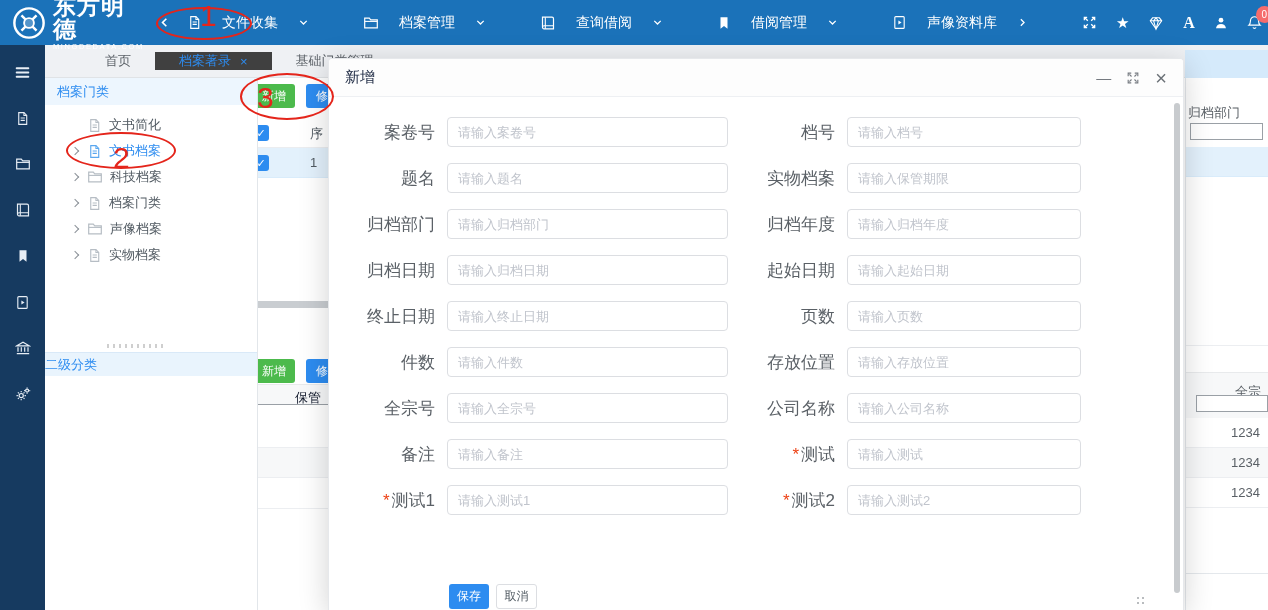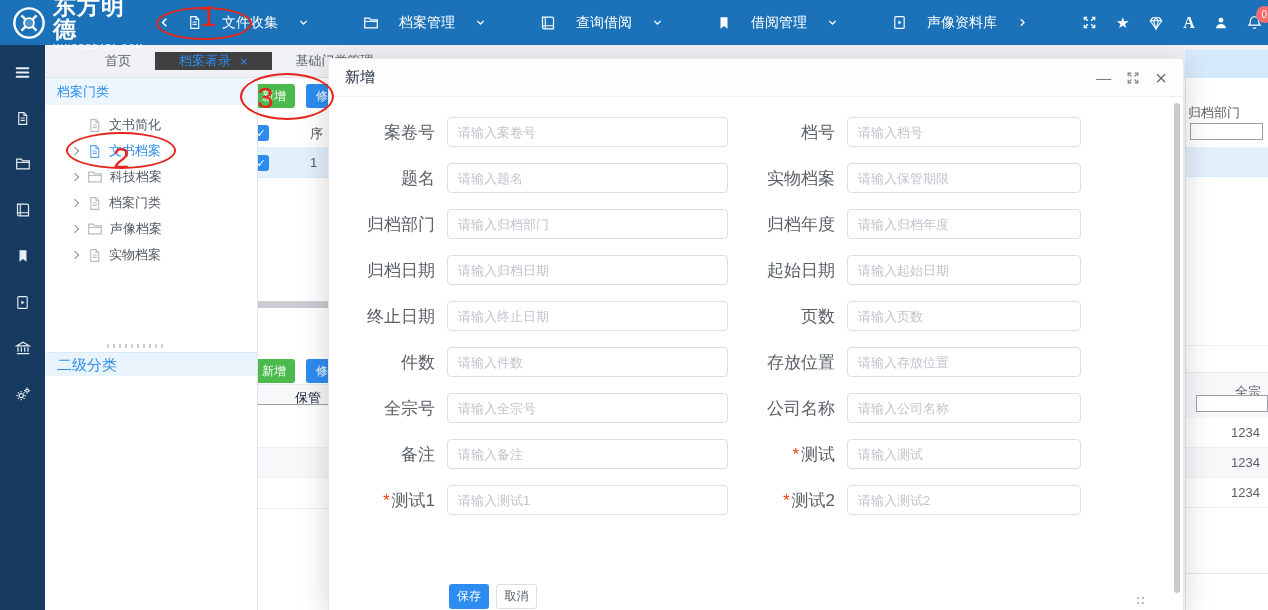--- a/index.html
+++ b/index.html
@@ -69,21 +69,21 @@
     border-top:1.4px solid #8a9097; border-right:1.4px solid #8a9097; transform:rotate(45deg);
   }
   .tree-ico { color:#b6bdc4; flex:none; }
   .tree-item.selected .tree-ico { color:#5aa7ef; }
   .splitter-dots {
     position:absolute; left:62px; top:266px; width:58px; height:4px;
     background:repeating-linear-gradient(90deg,#cfcfcf 0 2px,transparent 2px 6px);
   }
   .secondary-header {
     position:absolute; left:0; top:274px; width:100%; height:24px; line-height:24px;
-    background:#e9f4fd; color:#2d8cf0; padding-left:12px; border-top:1px solid #d9e9f8; font-size:15px;
+    background:#e9f4fd; color:#2d8cf0; border-top:1px solid #d9e9f8; font-size:13px;
   }
 
   
   .mid { position:absolute; left:240px; top:78px; width:1028px; height:532px; background:#fff; z-index:2; }
   .btn { display:inline-block; text-align:center; font-size:12px; height:24px; line-height:24px; border-radius:3px; color:#fff; cursor:pointer; }
   .btn-green { background:#4cba4c; width:42px; }
   .btn-blue  { background:#2d8cf0; width:44px; }
   .mid .add1 { position:absolute; left:13px; top:6px; }
   .mid .edit1 { position:absolute; left:66px; top:6px; }
   .mid .thead { position:absolute; left:0; top:40px; width:320px; height:30px; border-bottom:1px solid #ebedf0; background:#fff; }

